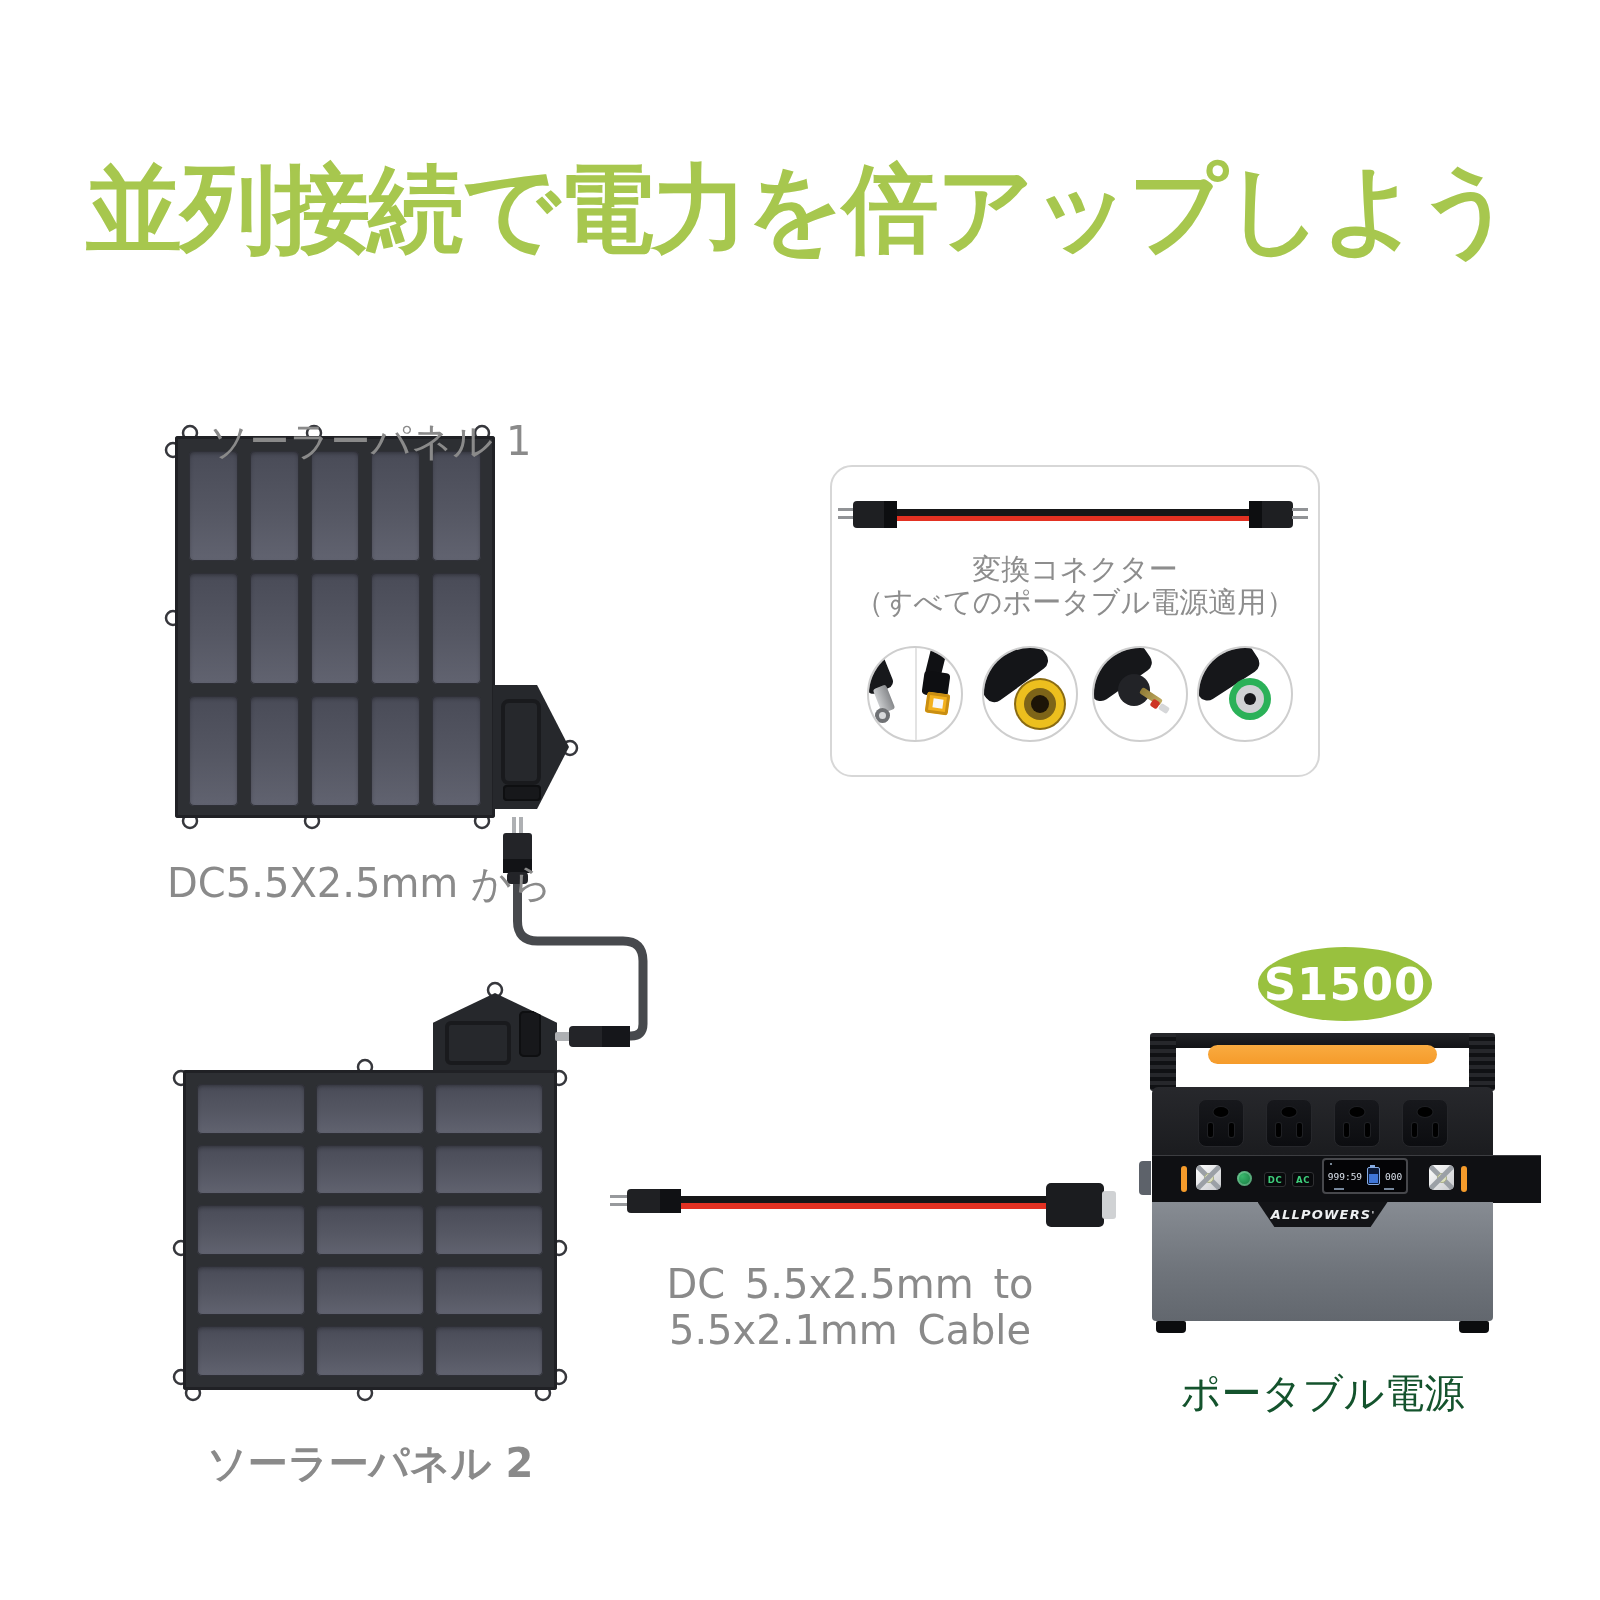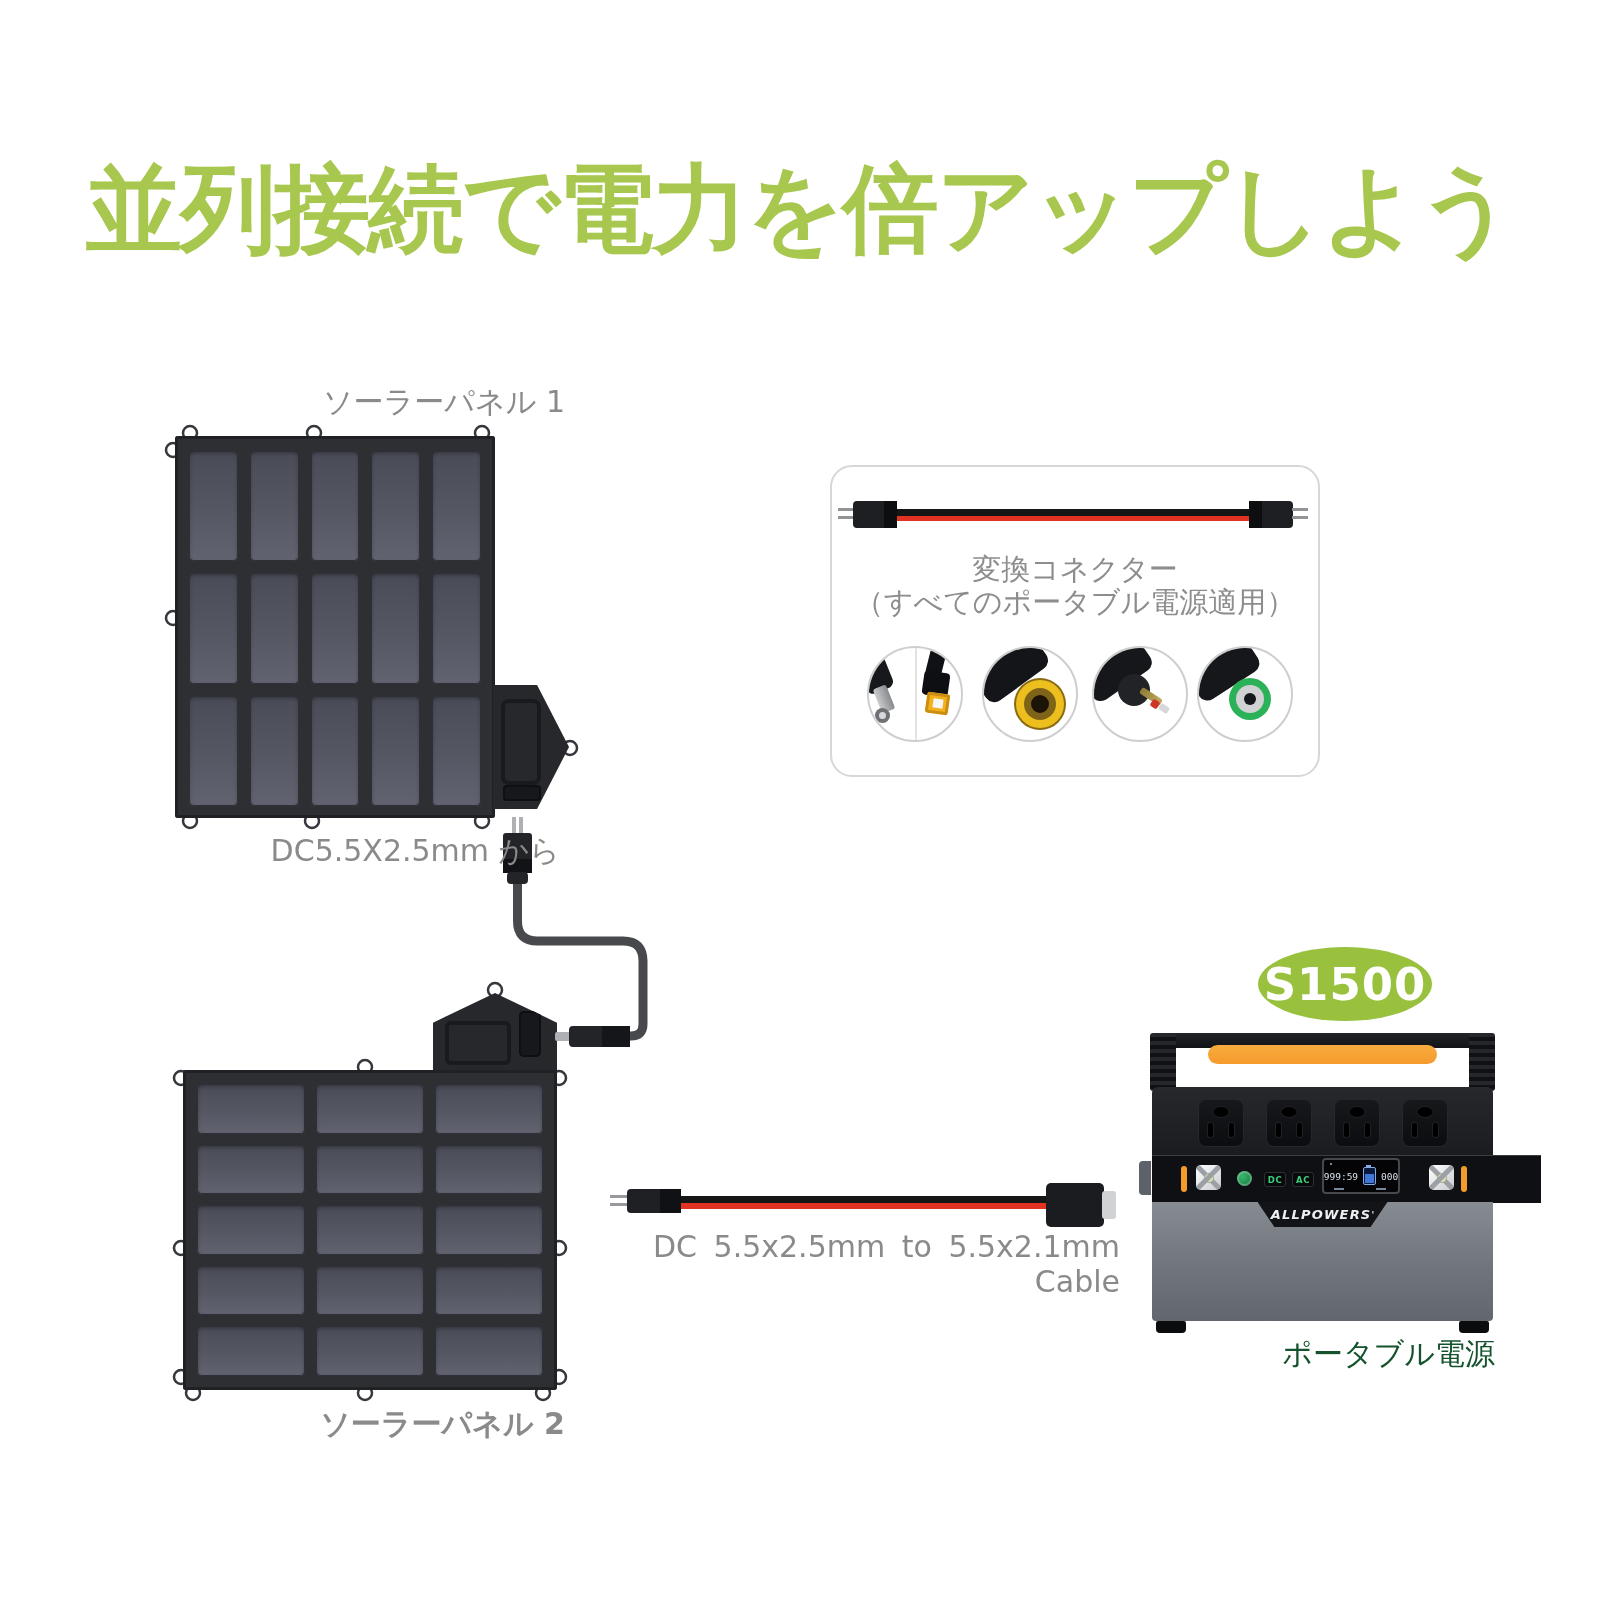--- a/index.html
+++ b/index.html
@@ -6,21 +6,21 @@
   .canvas{position:relative;width:1600px;height:1600px;background:#fff;overflow:hidden;
           font-family:"DejaVu Sans","Liberation Sans",sans-serif;}
 
   
   .loops-svg{position:absolute;inset:0;z-index:1;}
   .cables-svg{position:absolute;inset:0;z-index:3;pointer-events:none;}
 
   
   .title{position:absolute;left:0;right:0;top:146px;text-align:center;z-index:4;
          font-size:96px;font-weight:700;letter-spacing:-2px;color:var(--title-green,#a7c74e);}
-  .lbl{position:absolute;z-index:4;text-align:right;font-size:30px;color:var(--label-gray,#8a8a8a);}
+  .lbl{position:absolute;z-index:4;text-align:center;font-size:40px;color:var(--label-gray,#8a8a8a);margin-top:32px;}
   #lbl-p1{left:175px;width:390px;top:382px;}
   #lbl-dc{left:160px;width:400px;top:833px;line-height:36px;}
   #lbl-p2{left:175px;width:390px;top:1404px;font-weight:bold;}
   #lbl-cable{left:580px;width:540px;top:1229px;word-spacing:7px;}
   #lbl-station{left:1150px;width:345px;top:1334px;color:#14532d;}
 
   
   .panel{position:absolute;z-index:2;box-sizing:border-box;display:grid;background:#2d2f33;
          border-radius:3px;box-shadow:inset 0 0 0 3px #202125;}
   #panel1{left:175px;top:436px;width:320px;height:382px;padding:15px 14px 12px;
@@ -109,21 +109,21 @@
   .led::before{transform:rotate(45deg);} .led::after{transform:rotate(-45deg);}
   .led-lens{position:absolute;left:8px;top:8px;width:8px;height:8px;border-radius:50%;
             background:#dde0bd;border:1px solid #a9ae86;}
   .btn-green{position:absolute;left:85px;top:15px;width:15px;height:15px;border-radius:50%;
              background:radial-gradient(circle at 35% 35%,#39b76c,#13723b);
              box-shadow:inset 0 0 0 2px rgba(255,255,255,.25);}
   .btn-sm{position:absolute;top:16px;width:22px;height:15px;box-sizing:border-box;background:#08090b;
           border:1px solid #2f3033;border-radius:3px;color:#3ecf7c;font-size:8.5px;font-weight:bold;
           display:flex;align-items:center;justify-content:center;letter-spacing:.5px;}
   .btn-dc{left:112px;} .btn-ac{left:140px;}
-  .display{position:absolute;left:170px;top:2px;width:78px;height:36px;box-sizing:border-box;
+  .display{position:absolute;left:170px;top:2px;width:86px;height:36px;box-sizing:border-box;
            border:2px solid #47484c;border-radius:4px;background:#040406;
            display:flex;align-items:center;justify-content:center;gap:5px;}
   .d-time,.d-watts{font-family:"DejaVu Sans Mono",monospace;font-size:9.5px;color:#d9e0ea;}
   .battery{width:11px;height:16px;border:1px solid #86abe2;border-radius:2px;position:relative;background:#0a1a3a;flex:0 0 auto;}
   .battery::before{content:"";position:absolute;top:-3px;left:2px;width:5px;height:2px;background:#86abe2;}
   .battery::after{content:"";position:absolute;left:1px;right:1px;bottom:1px;height:9px;background:#3f76d8;}
   .d-dash{position:absolute;bottom:2px;width:10px;height:2px;background:#76879c;}
   .dd-l{left:10px;} .dd-r{right:12px;}
   .d-dot{position:absolute;top:3px;left:6px;width:2px;height:2px;border-radius:50%;background:#9fb3c8;}
   .body-gray{position:absolute;left:2px;top:169px;width:341px;height:119px;border-radius:0 0 4px 4px;

